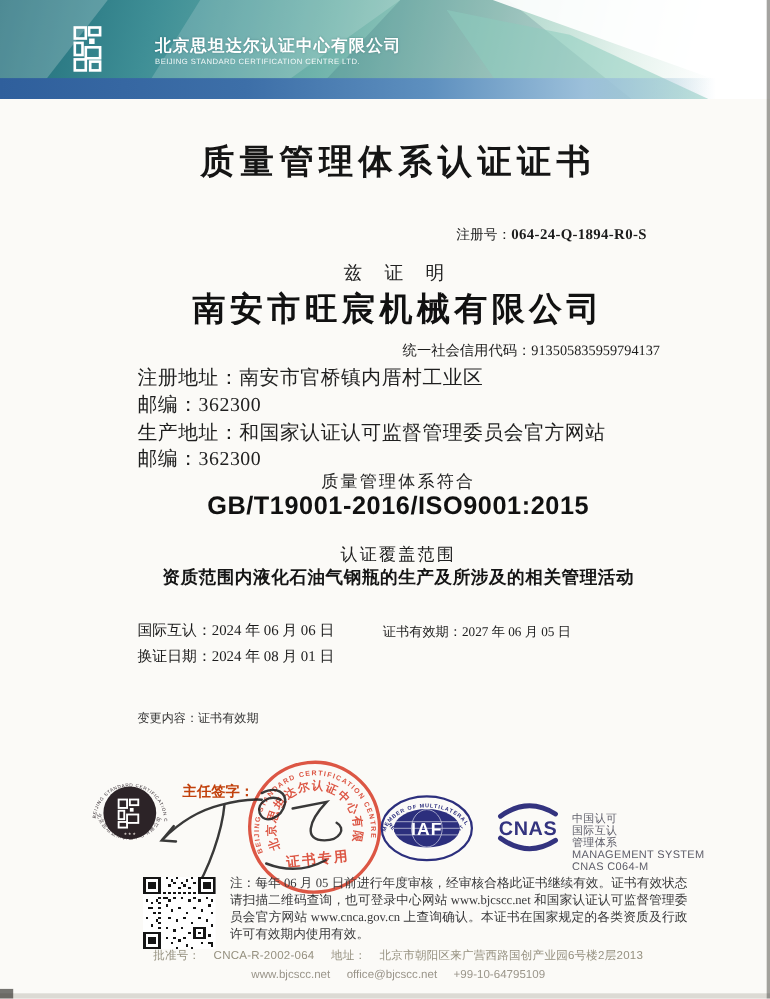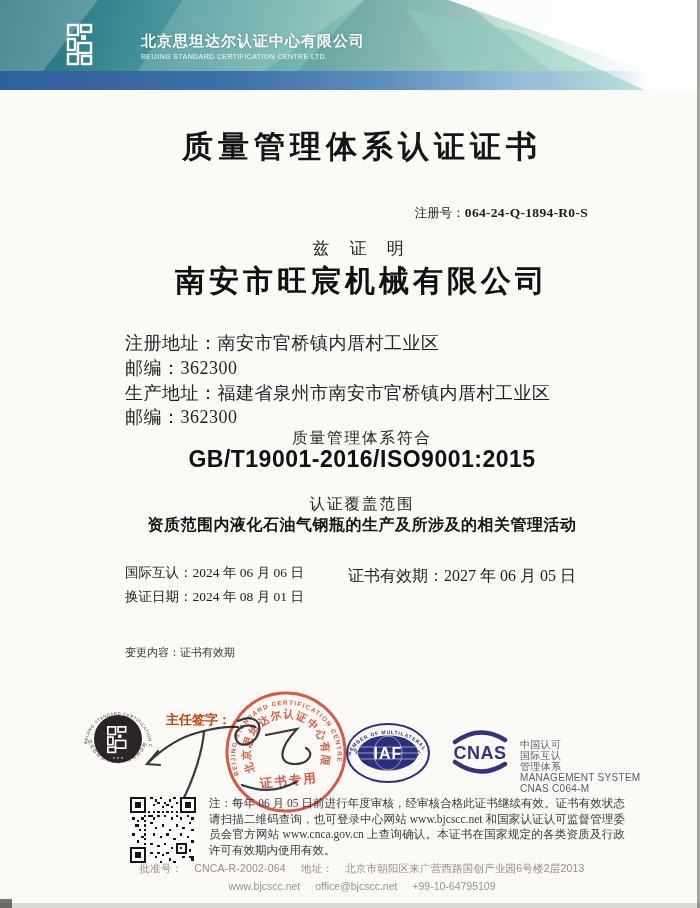--- a/index.html
+++ b/index.html
@@ -33,21 +33,21 @@
   .certify-heading{top:237px;font-size:17px;letter-spacing:8px;color:#222;}
   .company-name{top:261px;font-size:30px;font-weight:bold;letter-spacing:4px;color:#111;}
   .credit-line{position:absolute;right:100px;top:310px;font-size:13px;color:#1c1c1c;}
   .addr{position:absolute;left:125px;font-size:18px;color:#1f1f1f;letter-spacing:.5px;}
   .conform-heading{top:428px;font-size:15.5px;letter-spacing:2px;color:#222;}
   .std-code{top:446px;font-size:23px;font-weight:bold;letter-spacing:.5px;color:#111;}
   .scope-heading{top:494px;font-size:15.5px;letter-spacing:2px;color:#222;}
   .scope-text{top:515px;font-size:16px;font-weight:bold;letter-spacing:.5px;color:#151515;}
   .daterow{position:absolute;left:125px;font-size:13.5px;color:#1d1d1d;}
   .daterow.small{font-size:11px;color:#333;}
-  .validrow{position:absolute;left:348px;top:566px;font-size:16px;color:#1d1d1d;}
+  .validrow{position:absolute;left:348px;top:566px;font-size:12px;color:#1d1d1d;}
   .sig-label{position:absolute;left:166px;top:711px;font-size:13px;font-weight:bold;color:#c2410c;text-align:center;}
   
   .cnas-caption{position:absolute;left:520px;top:739px;font-size:10px;line-height:11px;color:#5c5c68;
     font-family:"Liberation Sans","DejaVu Sans",sans-serif;letter-spacing:.3px;}
   .note{position:absolute;left:209px;top:796px;width:416px;font-size:11.5px;line-height:15.5px;
     color:#38383a;text-align:justify;}
   .footer1{position:absolute;left:12px;top:862px;width:700px;text-align:center;font-size:10.5px;
     color:#95907f;font-family:"Liberation Sans","DejaVu Sans",sans-serif;letter-spacing:.2px;}
   .footer2{position:absolute;left:12px;top:880px;width:700px;text-align:center;font-size:10.5px;
     color:#9a958a;font-family:"Liberation Sans","DejaVu Sans",sans-serif;}
@@ -86,29 +86,32 @@
 
   <div class="center-line cert-title">质量管理体系认证证书</div>
 
   <div class="reg-line">
     <span>注册号：</span><b>064-24-Q-1894-R0-S</b>
   </div>
 
   <div class="center-line certify-heading">兹 证 明</div>
   <div class="center-line company-name">南安市旺宸机械有限公司</div>
 
+  <div class="credit-line">
+    <span>统一社会信用代码：</span><span>913505835959794137</span>
+  </div>
 
   <div class="addr" style="top:331px;">
     <span>注册地址：</span><span>南安市官桥镇内厝村工业区</span>
   </div>
   <div class="addr" style="top:356px;">
     <span>邮编：</span><span>362300</span>
   </div>
   <div class="addr" style="top:381px;">
-    <span>生产地址：</span><span>福建省泉州市南安市官桥镇内厝村工业区</span>
+    <span>生产地址：</span><span>和国家认证认可监督管理委员会官方网站</span>
   </div>
   <div class="addr" style="top:405px;">
     <span>邮编：</span><span>362300</span>
   </div>
 
   <div class="center-line conform-heading">质量管理体系符合</div>
   <div class="center-line std-code sans">GB/T19001-2016/ISO9001:2015</div>
   <div class="center-line scope-heading">认证覆盖范围</div>
   <div class="center-line scope-text">资质范围内液化石油气钢瓶的生产及所涉及的相关管理活动</div>
 

